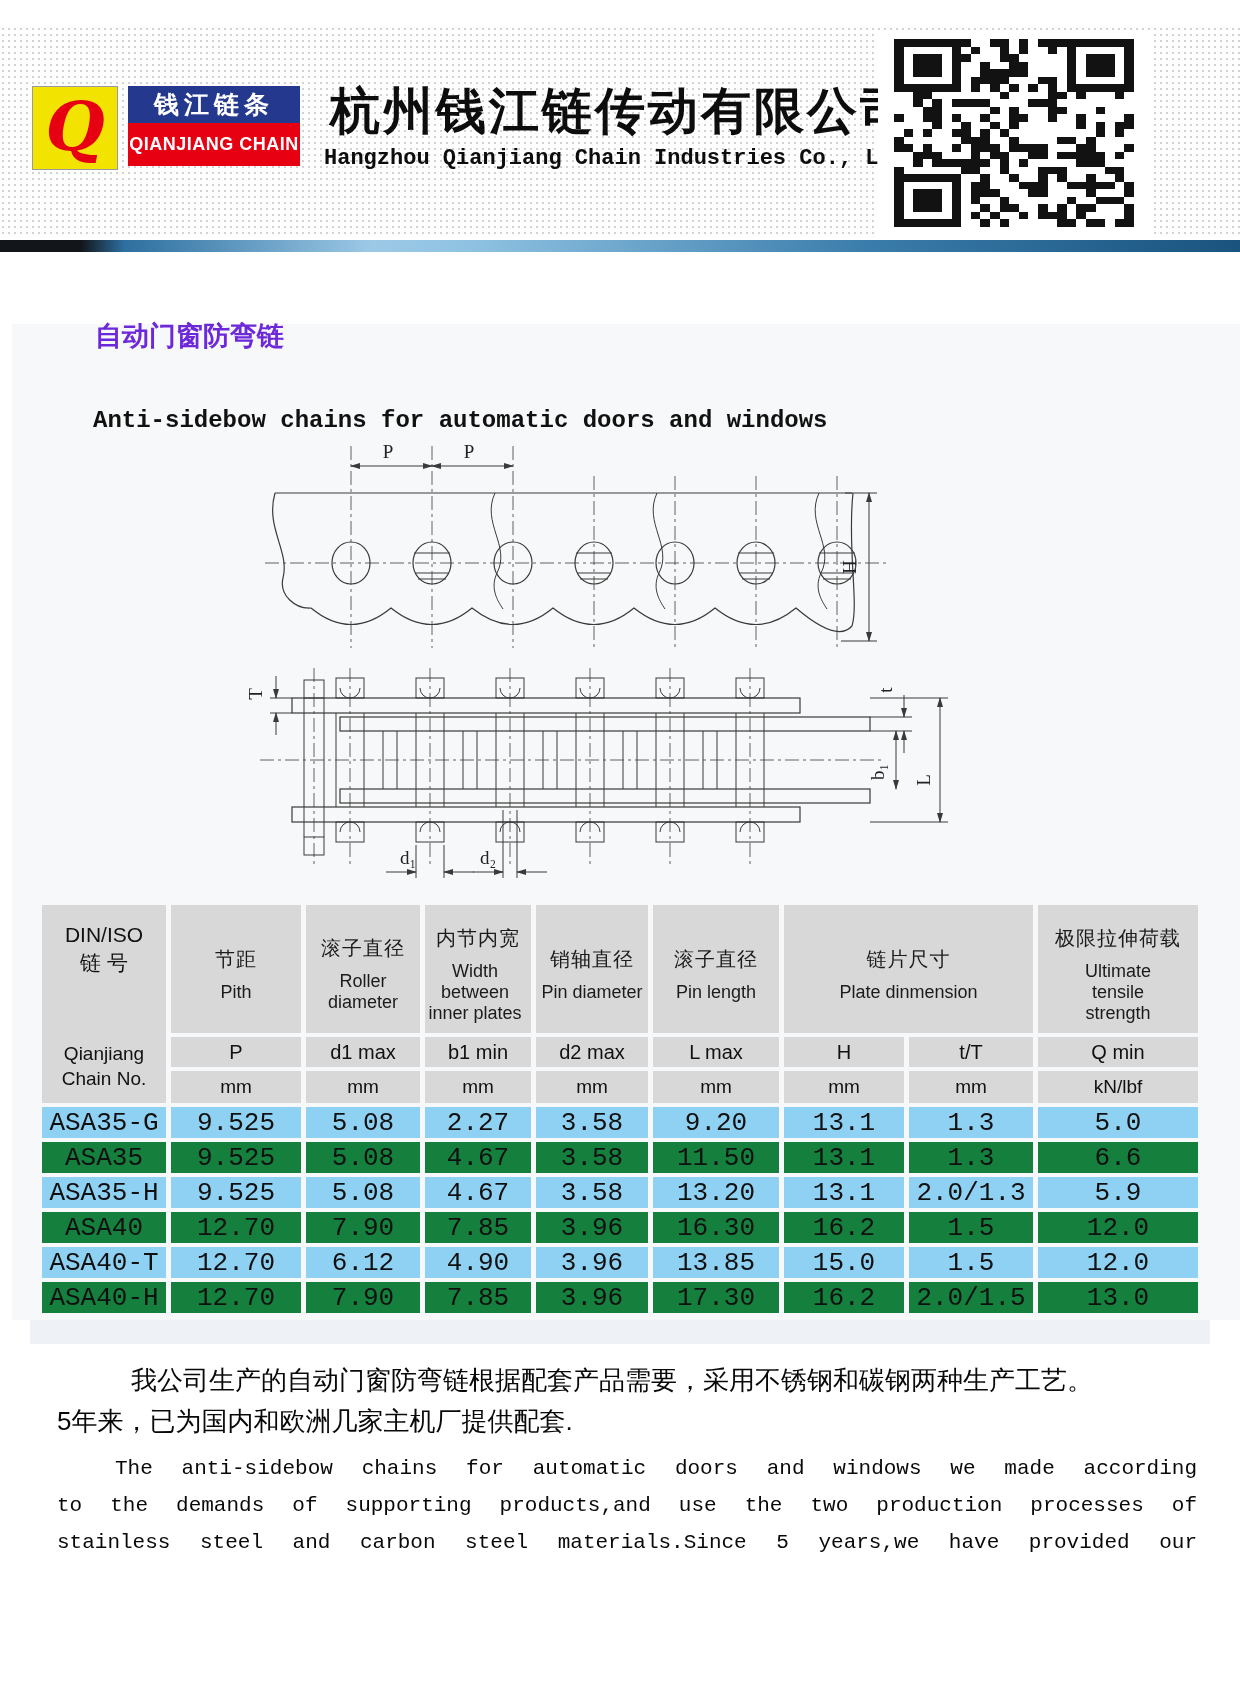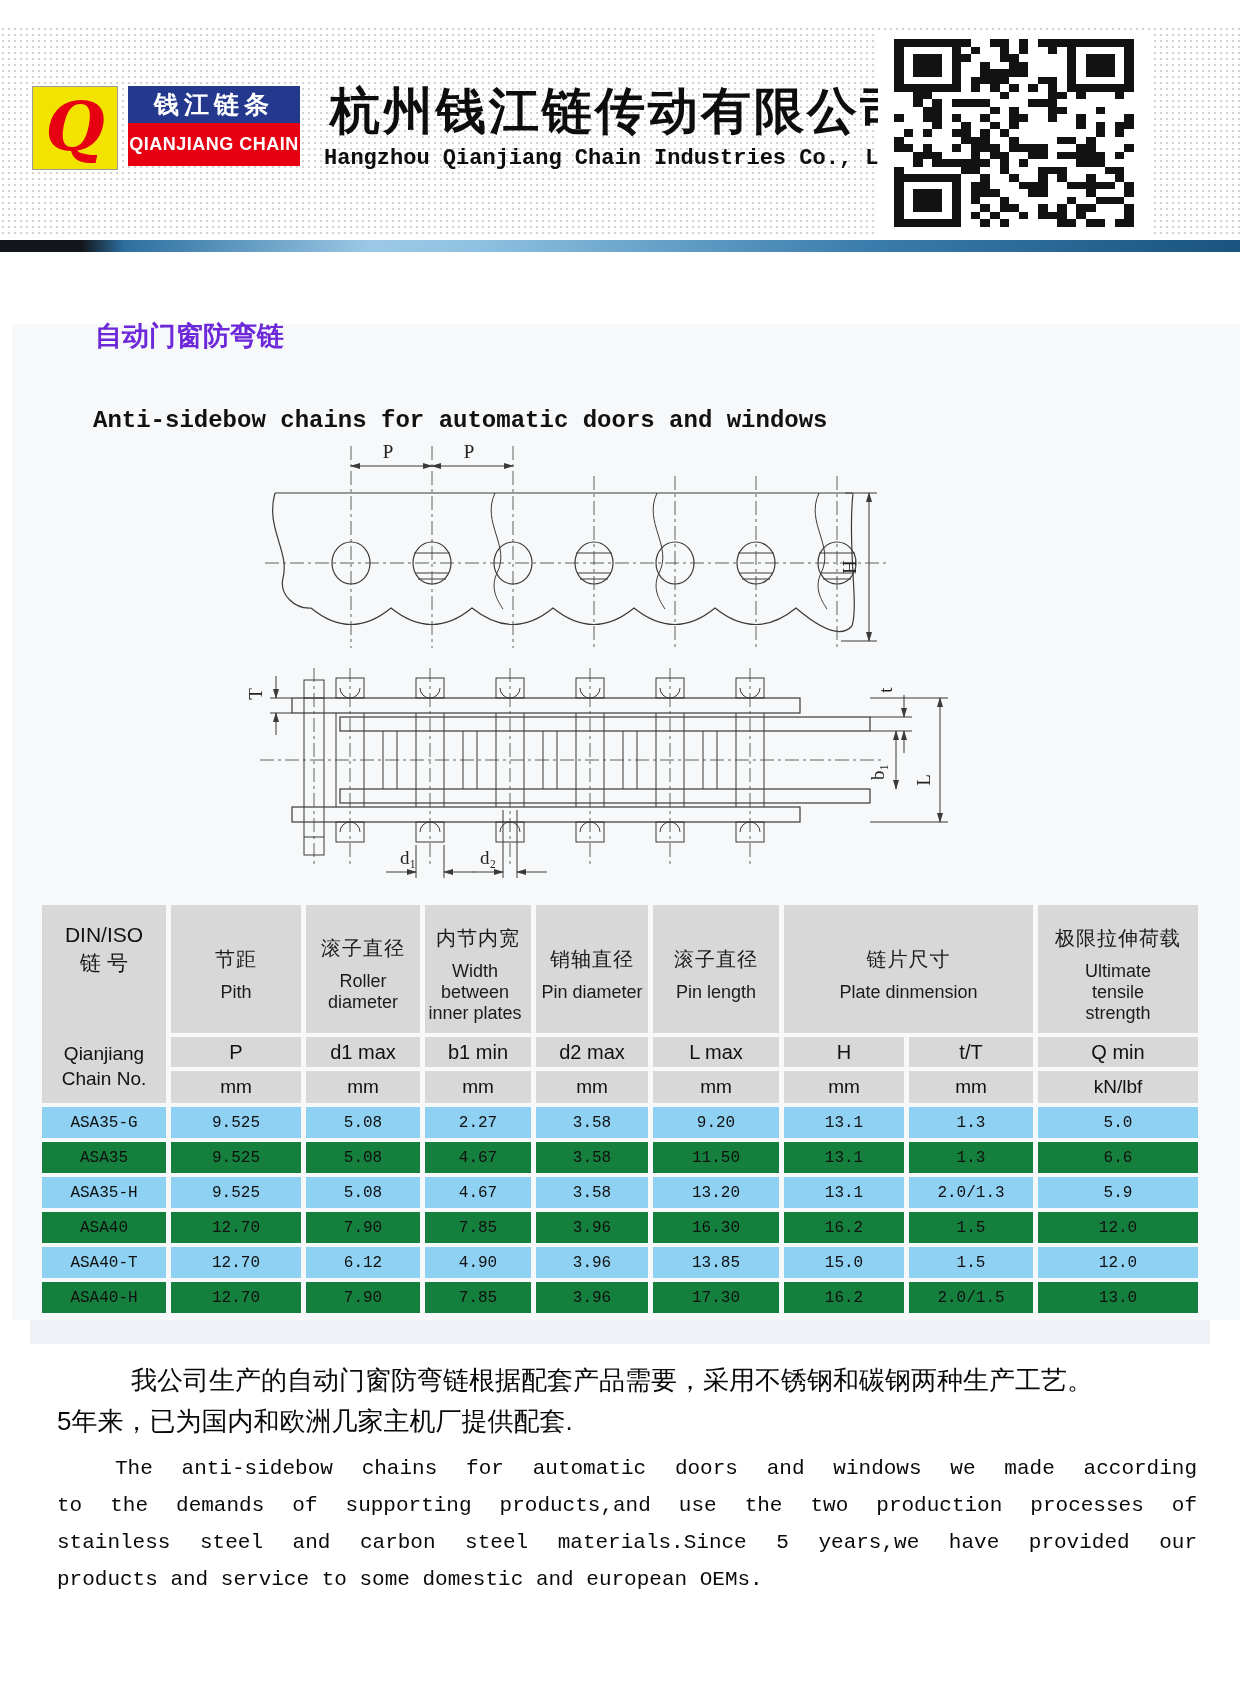--- a/index.html
+++ b/index.html
@@ -53,21 +53,21 @@
   .hdr-name{height:128px;vertical-align:top;}
   .hdr-cn{font-size:20px;letter-spacing:1px;padding-top:10px;color:#1b1b1b;}
   .hdr-en{font-size:18px;line-height:21px;padding-top:9px;color:#1b1b1b;}
   .col1-cell{height:194px;}
   .col1-flex{display:flex;flex-direction:column;justify-content:space-between;height:100%;
     padding:16px 0 12px 0;box-sizing:border-box;}
   .col1-top{font-size:21px;line-height:28px;}
   .col1-bot{font-size:19px;line-height:25px;}
   .hdr-sym{height:30px;font-size:20px;}
   .hdr-unit{height:32px;font-size:19px;}
-  .data-row td{height:31px;font-family:"Liberation Mono", monospace;font-size:16px;color:#101010;}
+  .data-row td{height:31px;font-family:"Liberation Mono", monospace;font-size:26px;color:#101010;}
   .row-dark td{background:#8fd1f3;}
   .row-light td{background:#15803d;}
 
   
   .para-cn{position:absolute;left:57px;top:1360px;width:1128px;font-size:26px;line-height:41px;color:#090909;}
   .para-cn .ind{text-indent:74px;}
   .para-en{position:absolute;left:57px;top:1450px;width:1140px;
     font-family:"Liberation Mono", monospace;font-size:21px;line-height:37px;color:#090909;}
   .jline{text-align:justify;text-align-last:justify;}
   .jfirst{padding-left:58px;}
@@ -717,16 +717,15 @@
   </table>
 
   <div class="para-cn">
     <div class="ind">我公司生产的自动门窗防弯链根据配套产品需要，采用不锈钢和碳钢两种生产工艺。</div>
     <div>5年来，已为国内和欧洲几家主机厂提供配套.</div>
   </div>
   <div class="para-en">
     <div class="jline jfirst">The anti-sidebow chains for automatic doors and windows we made according</div>
     <div class="jline">to the demands of supporting products,and use the two production processes of</div>
     <div class="jline">stainless steel and carbon steel materials.Since 5 years,we have provided our</div>
-    <div class="jline jlast">products and service to some domestic and european OEMs.</div>
   </div>
 
 </div>
 
 </body></html>

